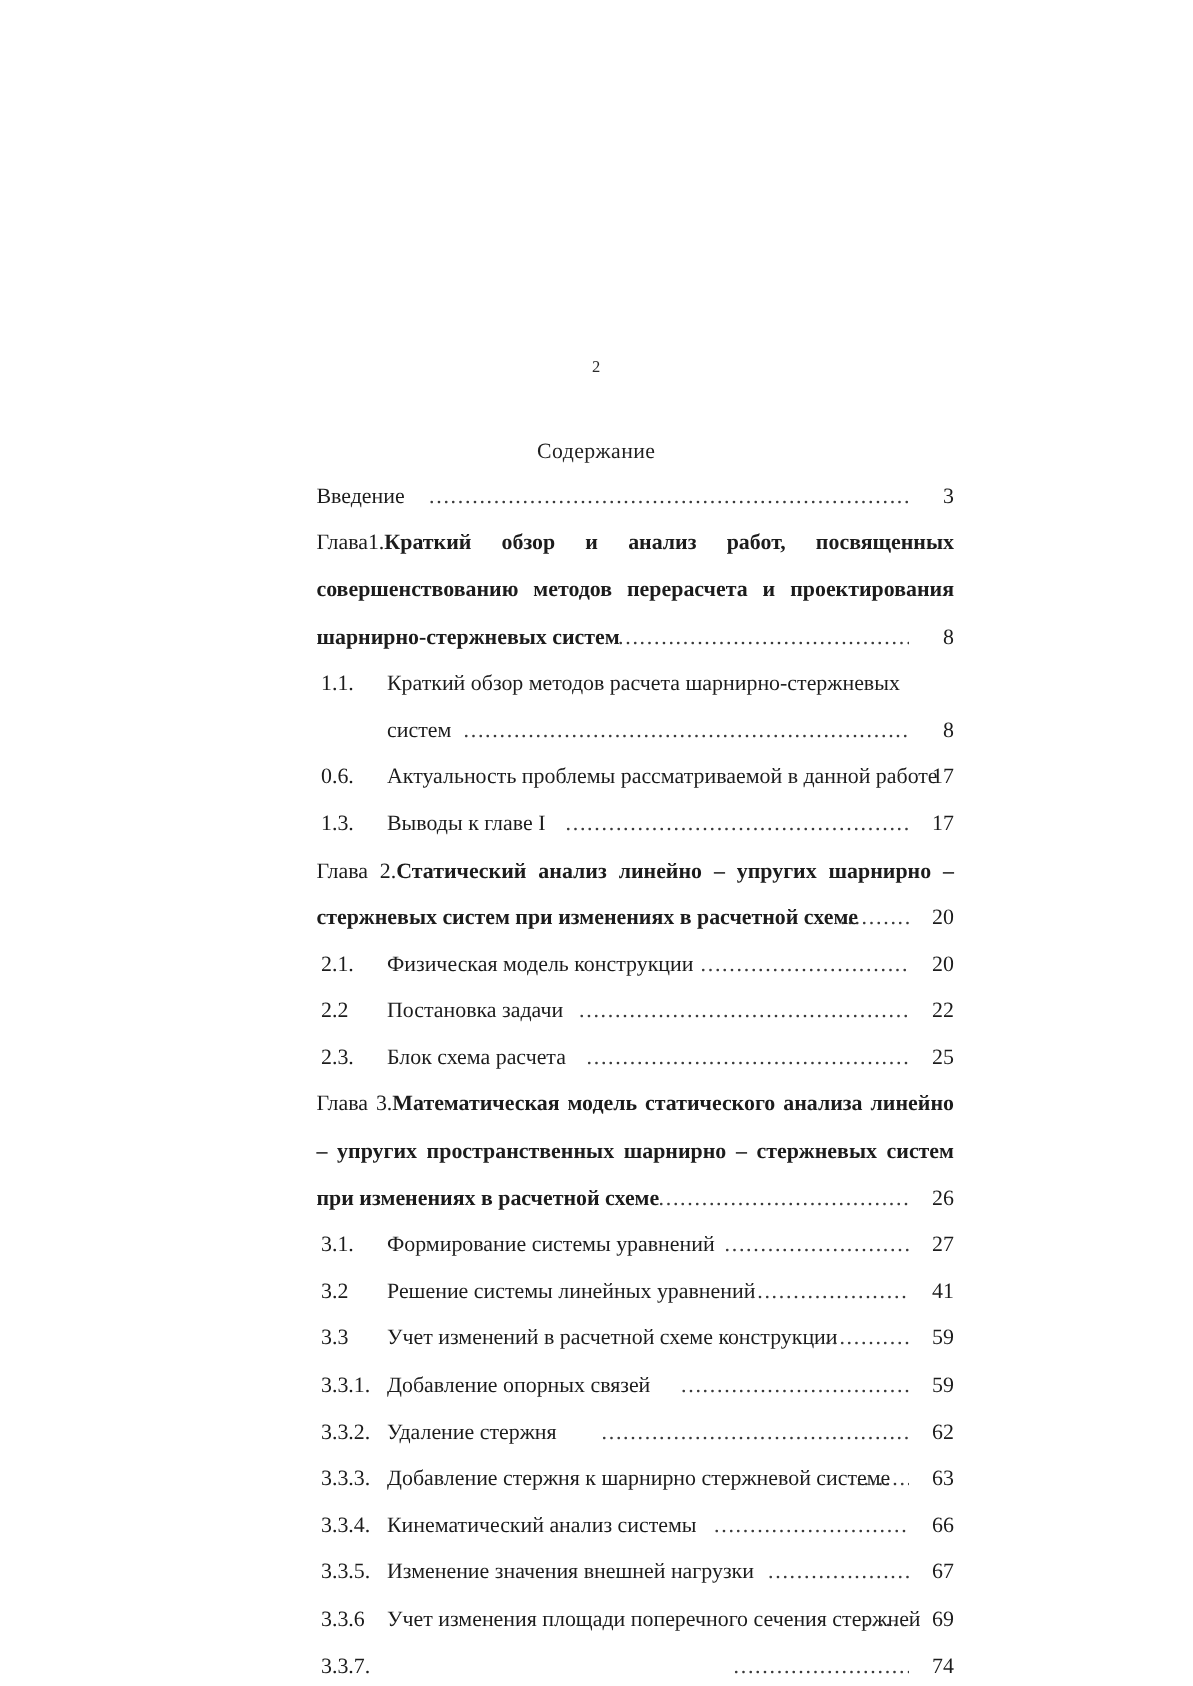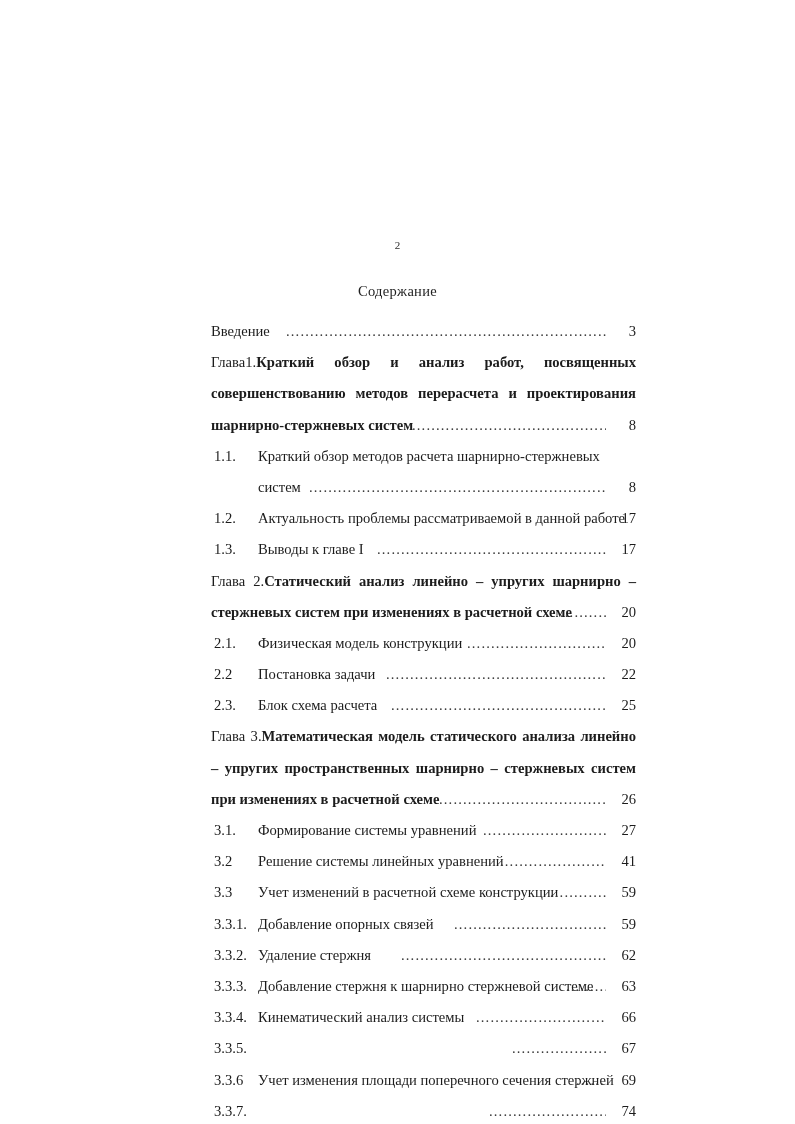--- a/index.html
+++ b/index.html
@@ -27,21 +27,21 @@
     width: 795px;
     text-align: center;
     font-size: 11px;
     color: #2b2b2b;
     letter-spacing: 0.2px;
   }
 
   
   .doc-heading {
     position: absolute;
-    top: 283px;
+    top: 293px;
     left: 0;
     width: 795px;
     text-align: center;
     font-size: 14.5px;
     color: #1f1f1f;
     letter-spacing: 0.3px;
     font-family: Liberation Serif, serif;
   }
 
   
@@ -159,21 +159,21 @@
       <div class="row">
         <span class="num">1.1.</span>
         <span class="label">Краткий обзор методов расчета шарнирно-стержневых</span>
       </div>
       <div class="row">
         <span class="label cont">систем</span>
         <span class="leader" style="left: 98px; width: 297px;">..............................................................................................................</span>
         <span class="pageno">8</span>
       </div>
       <div class="row">
-        <span class="num">1.2.</span>
+        <span class="num">0.6.</span>
         <span class="label">Актуальность проблемы рассматриваемой в данной работе</span>
         <span class="pageno">17</span>
       </div>
       <div class="row">
         <span class="num">1.3.</span>
         <span class="label">Выводы  к главе I</span>
         <span class="leader" style="left: 166px; width: 229px;">..............................................................................................................</span>
         <span class="pageno">17</span>
       </div>
       <div class="row">
@@ -250,20 +250,21 @@
         <span class="pageno">63</span>
       </div>
       <div class="row">
         <span class="num">3.3.4.</span>
         <span class="label">Кинематический анализ системы</span>
         <span class="leader" style="left: 265px; width: 130px;">..............................................................................................................</span>
         <span class="pageno">66</span>
       </div>
       <div class="row">
         <span class="num">3.3.5.</span>
+        <span class="label">Изменение значения внешней нагрузки</span>
         <span class="leader" style="left: 301px; width: 94px;">..............................................................................................................</span>
         <span class="pageno">67</span>
       </div>
       <div class="row">
         <span class="num">3.3.6</span>
         <span class="label">Учет изменения площади поперечного сечения стержней</span>
         <span class="leader" style="left: 365px; width: 30px;">..............................................................................................................</span>
         <span class="pageno">69</span>
       </div>
       <div class="row">

